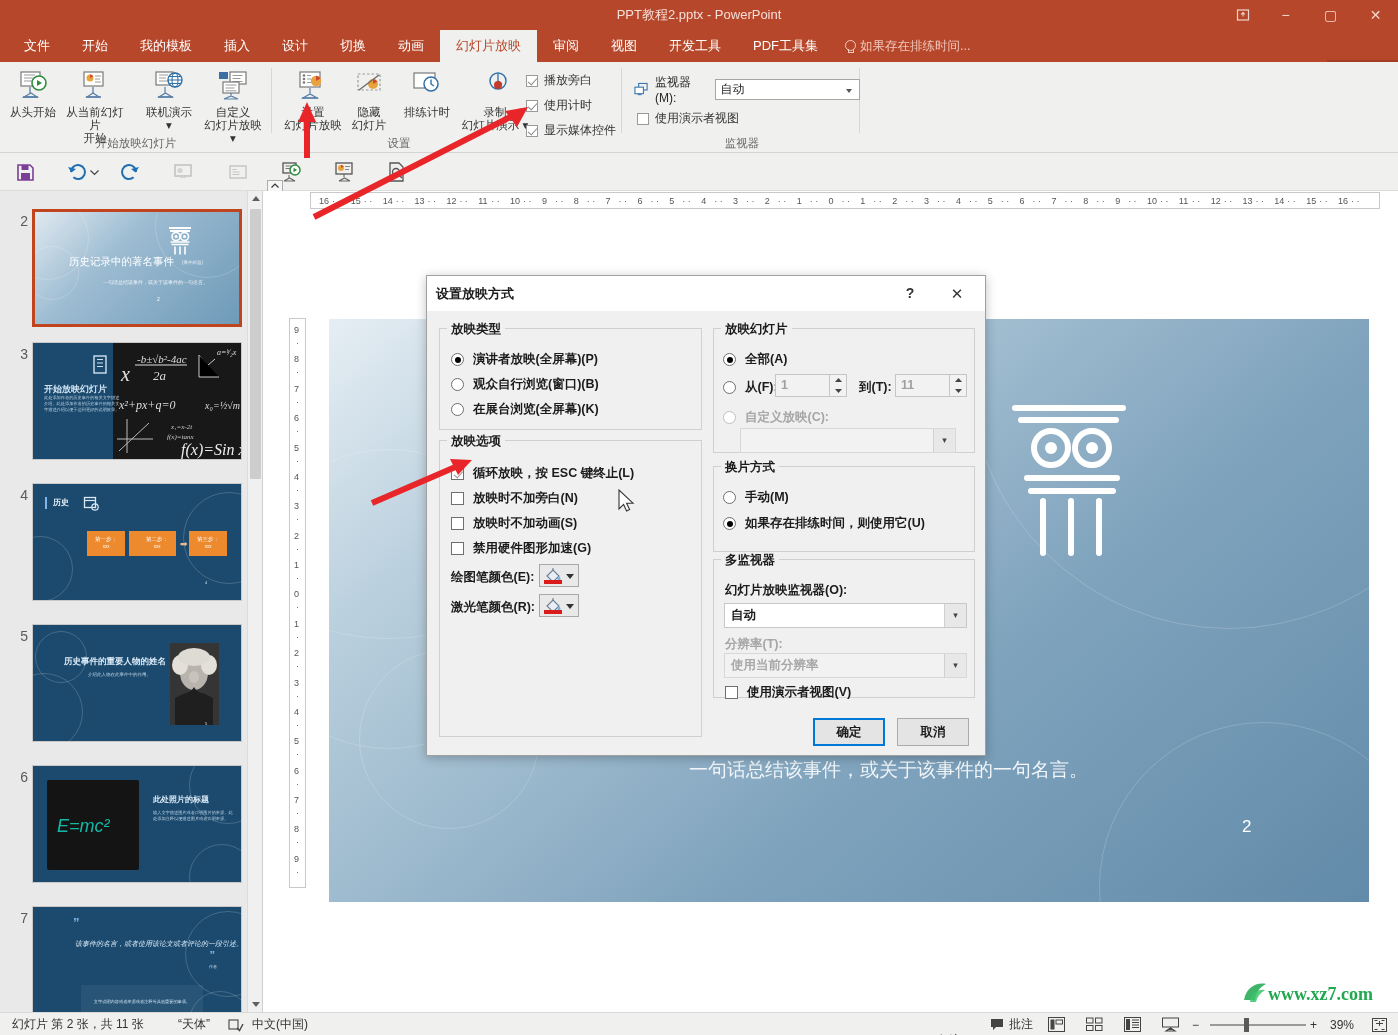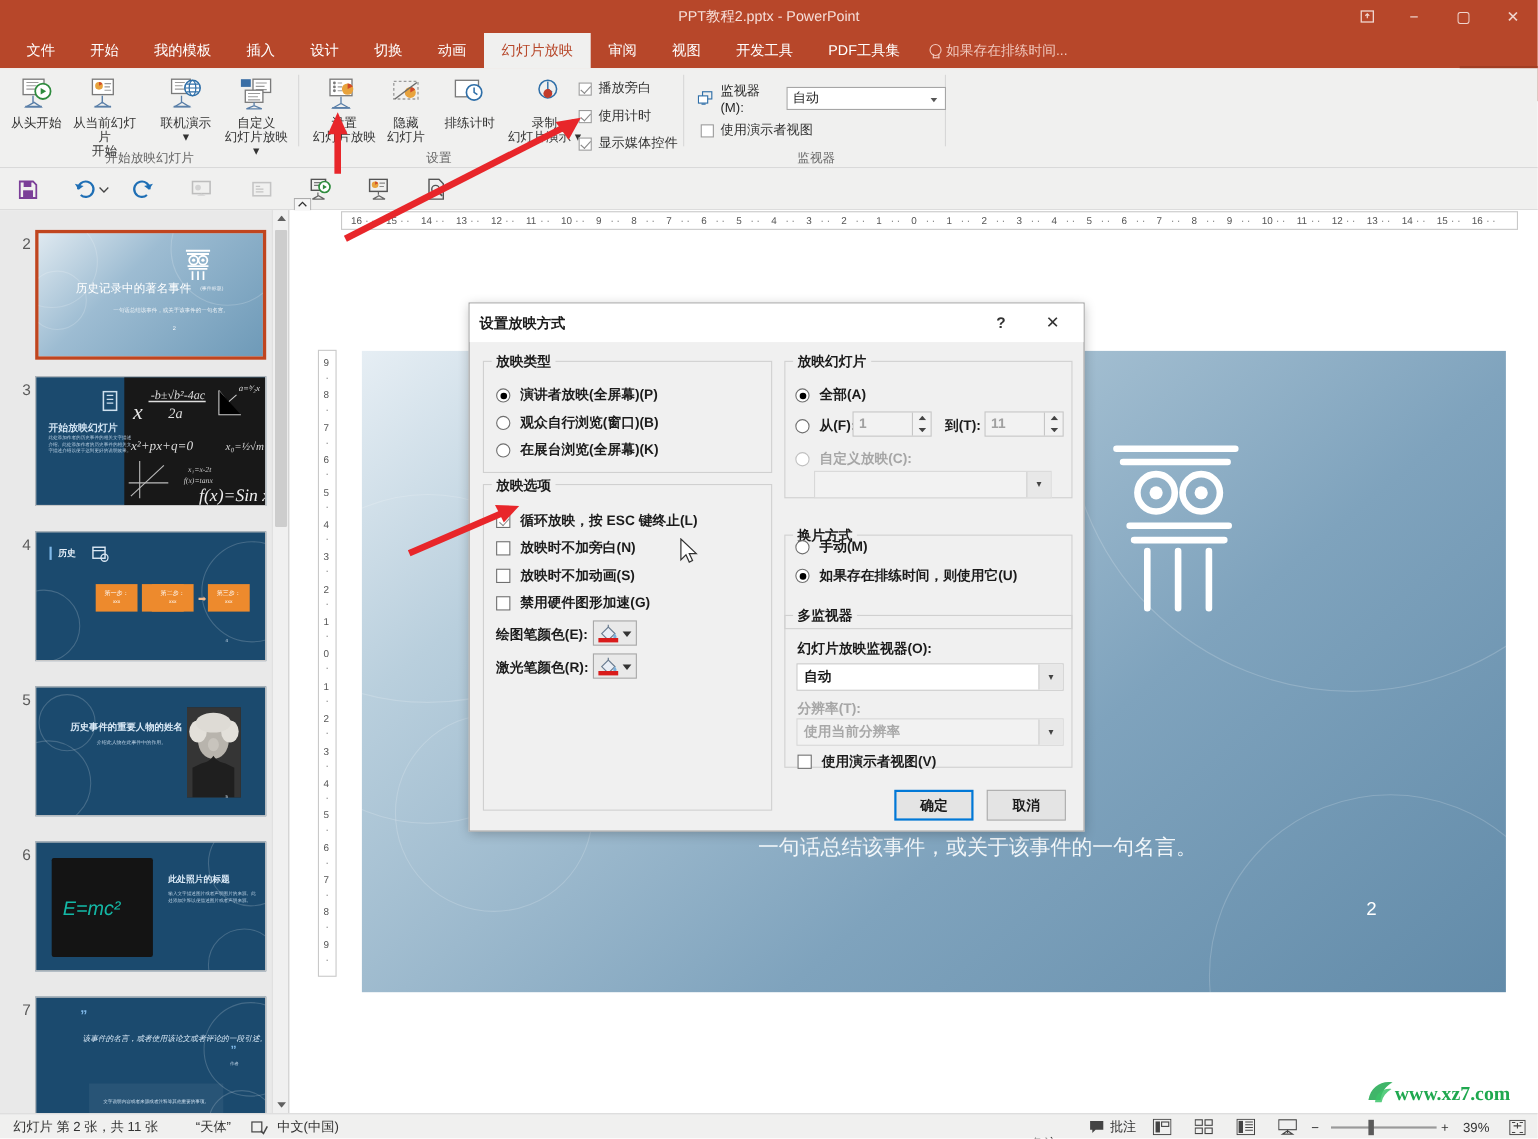--- a/index.html
+++ b/index.html
@@ -923,21 +923,21 @@
   </div>
   <div class="opt dis" style="left:296px; top:133px;">
     <span class="rb dis"></span>
     <span>自定义放映(C):</span>
   </div>
   <div class="dlgcombo dis" style="left:313px; top:152px; width:216px;">
     <span></span>
     <span class="dd">▾</span>
   </div>
 
-  <div class="fs" style="left:286px; top:190px; width:262px; height:86px;margin-top:20px;">
+  <div class="fs" style="left:286px; top:190px; width:262px; height:86px;">
     <span class="fs-legend">换片方式</span>
   </div>
   <div class="opt" style="left:296px; top:213px;">
     <span class="rb"></span>
     <span>手动(M)</span>
   </div>
   <div class="opt" style="left:296px; top:239px;">
     <span class="rb on"></span>
     <span>如果存在排练时间，则使用它(U)</span>
   </div>

